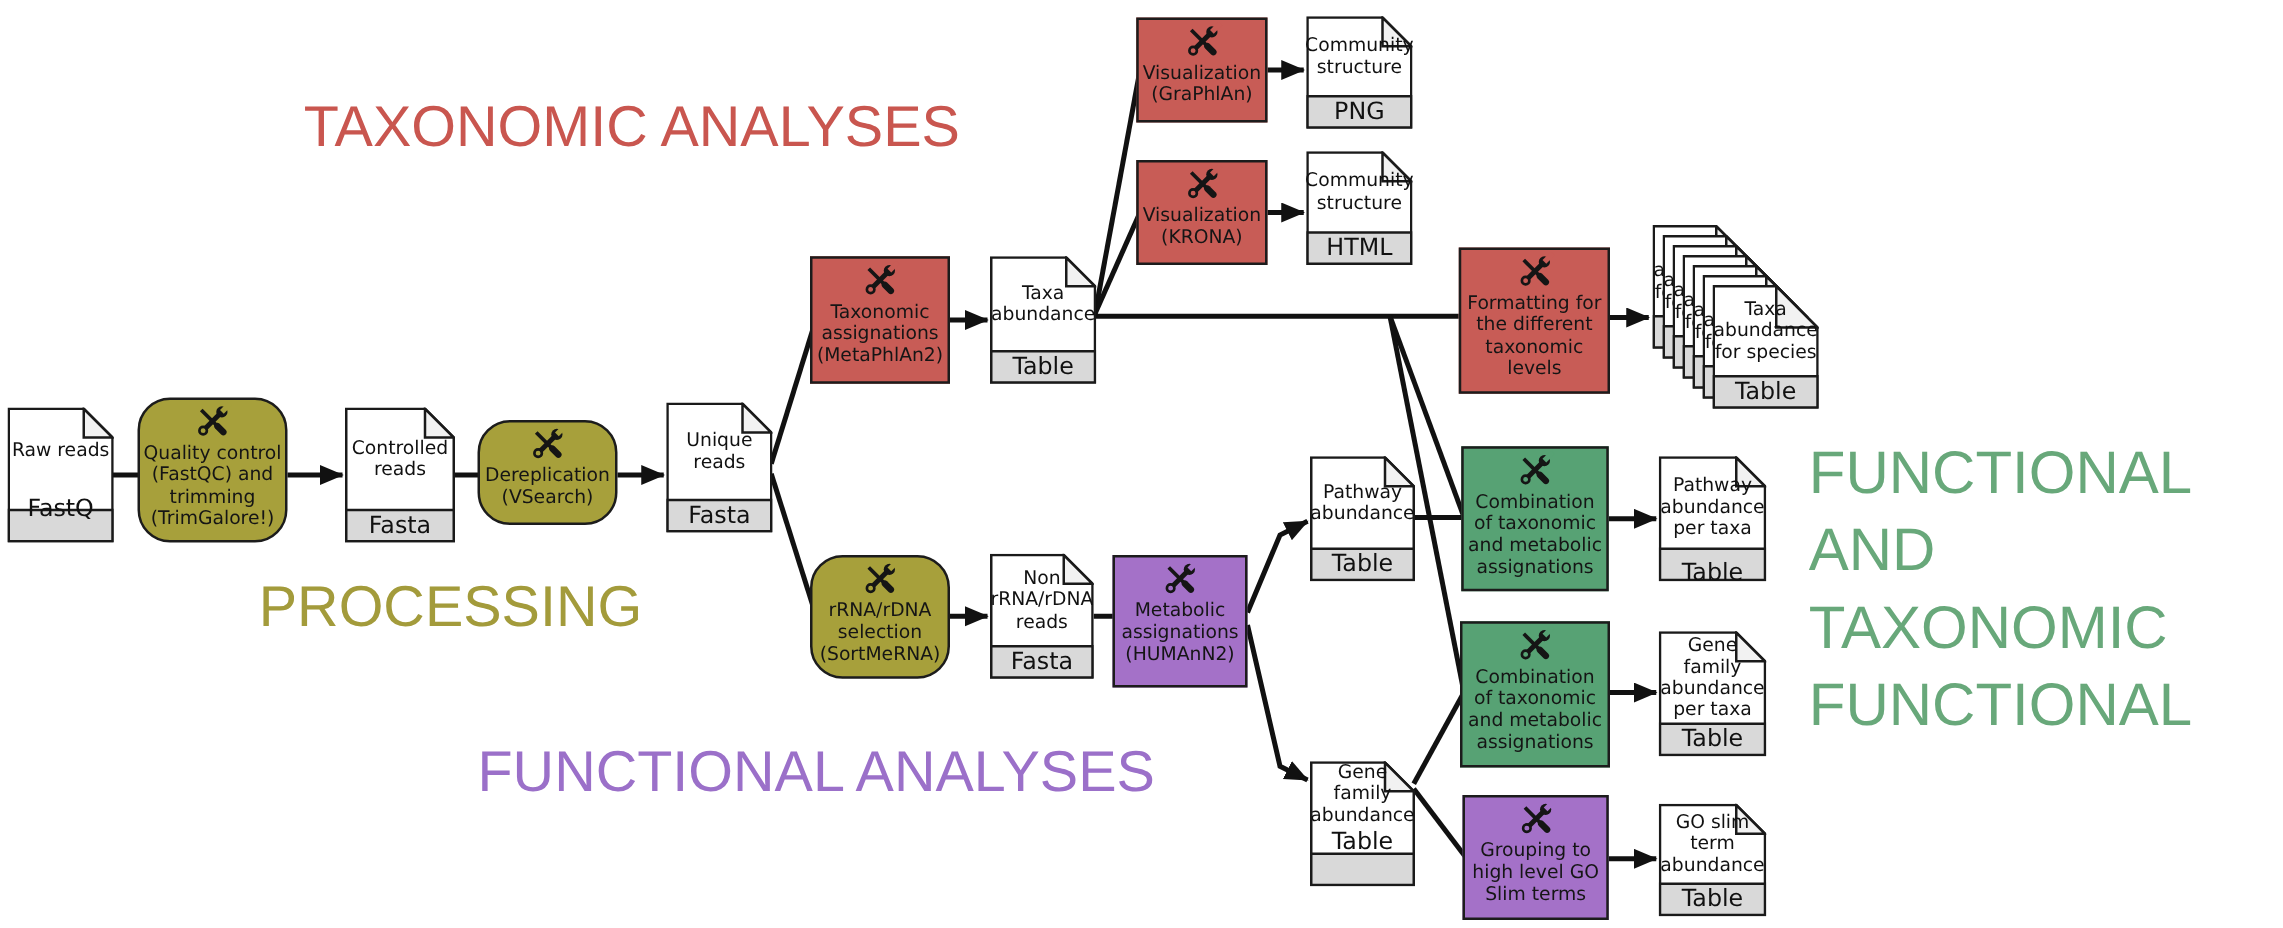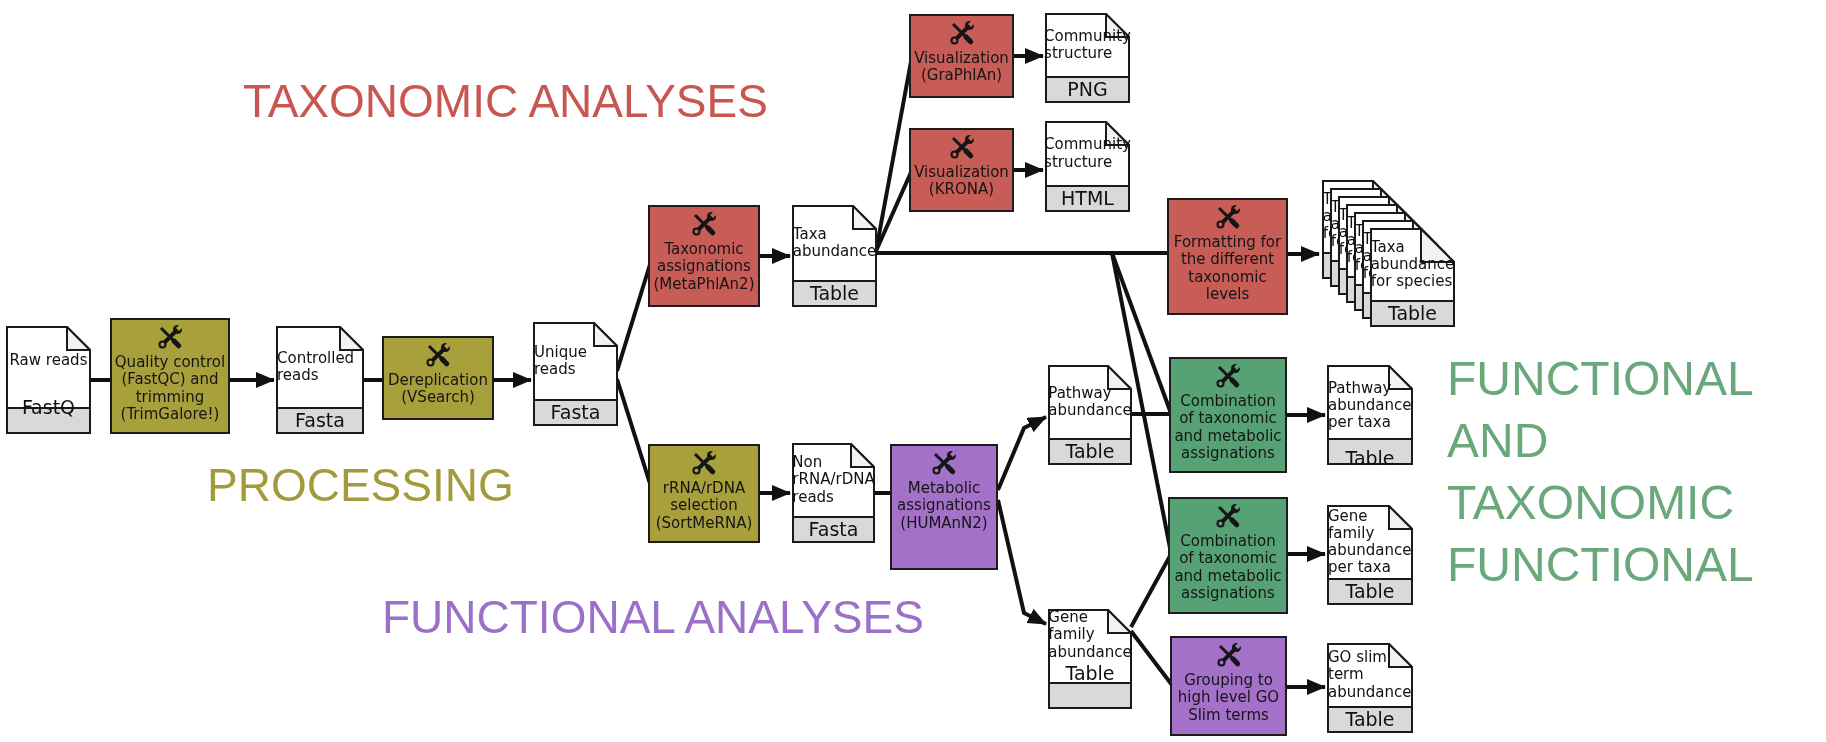--- a/index.html
+++ b/index.html
@@ -8,32 +8,32 @@
 
   
   .wires { position:absolute; left:0; top:0; z-index:1; }
   .wires line, .wires polyline { stroke:#111111; stroke-width:4; fill:none; }
 
   
   .tool { position:absolute; z-index:2; box-sizing:border-box; border:2.5px solid #1c1c1c;
           display:flex; flex-direction:column; align-items:center; 
           text-align:center; color:#151515; padding:2px; }
   .tool-label { font-size:15px; line-height:1.16; }
-  .olive  { --bg:#a7a03b; background:var(--bg); }
+  .olive  { --bg:#a7a03b; background:var(--bg);border-radius:26px; }
   .red    { --bg:#c85c56; background:var(--bg); }
   .purple { --bg:#a471c8; background:var(--bg); }
   .green  { --bg:#57a274; background:var(--bg); }
   .tool-icon { width:32px; height:30px; display:block; margin-bottom:2px; }
   .tool-icon svg { width:100%; height:100%; display:block; }
 
   
   .doc { position:absolute; z-index:2; }
   .doc-shape { position:absolute; left:0; top:0; z-index:0; }
   .doc-title { position:absolute; left:1px; right:1px; top:2px; bottom:28px; z-index:1;
-               display:flex; align-items:center; justify-content:center; 
+               display:flex; align-items:center; justify-content:center; text-align:center;
                font-size:15px; line-height:1.15; color:#111; }
   .doc-format { position:absolute; left:2px; right:2px; bottom:2px; height:25px; z-index:1;
                 display:flex; align-items:center; justify-content:center;
                 font-size:19px; color:#111; }
 
   
   .heading { position:absolute; z-index:0; font-family:"Liberation Sans","DejaVu Sans",sans-serif;
              font-size:46px; line-height:1.1; white-space:nowrap; font-weight:normal; }
   .heading-taxonomic  { left:243px; top:76px;  color:#c9564f; }
   .heading-processing { left:207px; top:460px; color:#a39b3b; }
@@ -327,21 +327,21 @@
   <div class="doc" style="left:792px;top:443px;width:83px;height:100px">
       <svg width="83" height="100" class="doc-shape">
         <path d="M1,1 H59 L82,24 V99 H1 Z" fill="#ffffff" stroke="#1a1a1a" stroke-width="2"></path>
         <path d="M59,1 V24 H82 Z" fill="#f2f2f2" stroke="#1a1a1a" stroke-width="2"></path>
         <path d="M1,74 H82 V99 H1 Z" fill="#d9d9d9" stroke="#1a1a1a" stroke-width="2"></path>
       </svg>
     <div class="doc-title">Non rRNA/rDNA reads</div>
     <div class="doc-format">Fasta</div>
   </div>
 
-  <div class="tool purple" style="left:890px;top:444px;width:108px;height:126px">
+  <div class="tool purple" style="left:890px;top:444px;width:108px;height:106px">
     <span class="tool-icon">
         <svg viewBox="0 0 100 100" aria-hidden="true">
     <g stroke="#151515" fill="none">
       <line x1="20" y1="20" x2="66" y2="66" stroke-width="10"></line>
       <line x1="63" y1="63" x2="79" y2="79" stroke-width="17" stroke-linecap="round"></line>
       <line x1="30" y1="70" x2="70" y2="30" stroke-width="13"></line>
       <circle cx="25" cy="75" r="10" stroke-width="7"></circle>
       <circle cx="75" cy="25" r="15" fill="#151515" stroke="none"></circle>
     </g>
     <rect x="75" y="18" width="32" height="14" fill="var(--bg,#fff)" transform="rotate(-45 75 25)"></rect>

